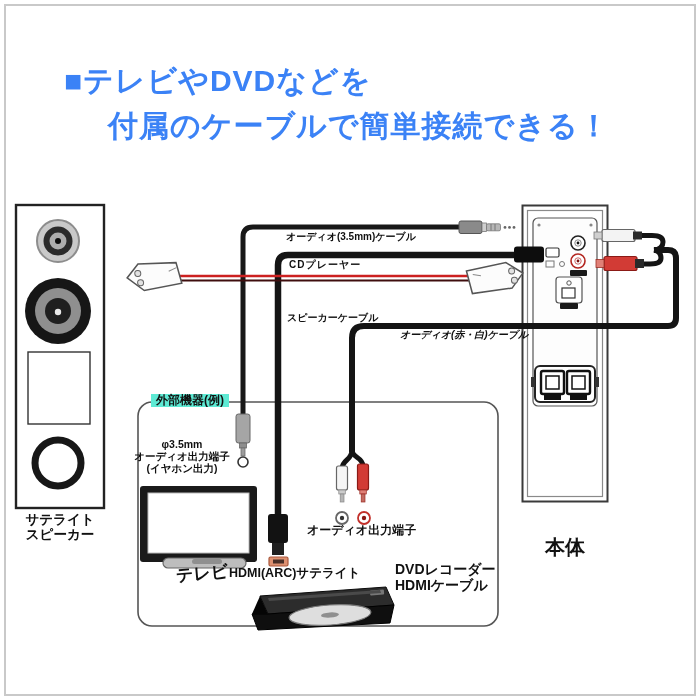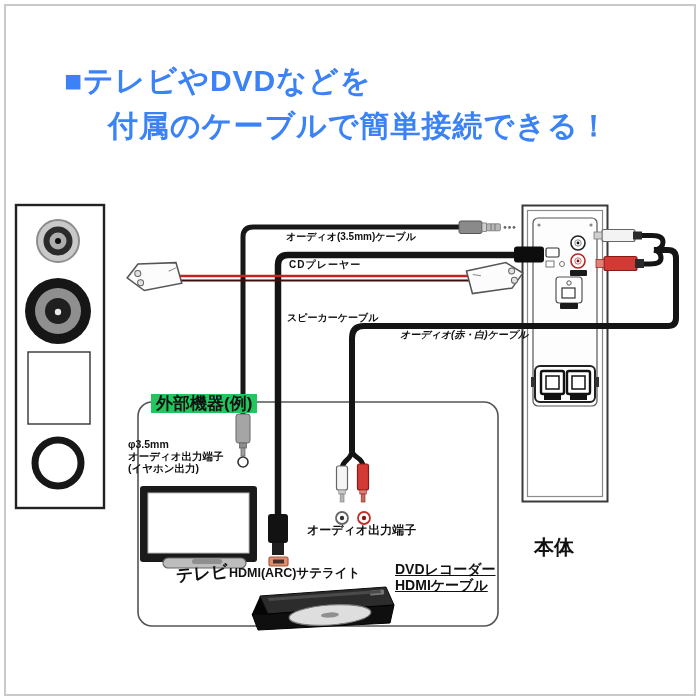--- a/index.html
+++ b/index.html
@@ -6,22 +6,22 @@
   #stage{
     position:relative;width:700px;height:700px;background:#ffffff;overflow:hidden;
     font-family:"Liberation Sans","DejaVu Sans",sans-serif;color:#111;
   }
   .frame{position:absolute;left:4px;top:4px;right:4px;bottom:4px;border:2px solid #c9c9c9;pointer-events:none;}
   .title{position:absolute;left:64px;top:58px;font-size:30px;font-weight:bold;line-height:45px;color:#3b82f6;letter-spacing:1px;}
   .title .l2{margin-left:44px;}
   svg{position:absolute;left:0;top:0;}
   .lbl{position:absolute;font-weight:bold;color:#111;white-space:nowrap;line-height:1.12;}
   .lbl-cable{font-size:10px;}
-  .boxlbl{font-size:17px;background:#22c55e;padding:0 5px;}
-  .center{text-align:left;white-space:normal;}
+  .boxlbl{font-size:12px;background:#5eead4;padding:0 5px;}
+  .center{text-align:center;white-space:normal;}
 </style>
 </head>
 <body>
 
 <div id="stage">
   <div class="frame"></div>
 
   <div class="title">
     <div>■テレビやDVDなどを</div>
     <div class="l2">付属のケーブルで簡単接続できる！</div>
@@ -199,20 +199,24 @@
   <div class="lbl center" style="left:128px;top:439px;width:108px;font-size:10.5px;">
     <div>φ3.5mm</div>
     <div>オーディオ出力端子</div>
     <div>(イヤホン出力)</div>
   </div>
 
   <div class="lbl" style="left:176px;top:564px;font-size:17px;transform:rotate(-5deg);">テレビ</div>
   <div class="lbl" style="left:229px;top:566px;font-size:12.5px;">HDMI(ARC)サテライト</div>
   <div class="lbl" style="left:307px;top:524px;font-size:12px;">オーディオ出力端子</div>
 
-  <div class="lbl" style="left:395px;top:562px;font-size:14px;text-decoration:underline;">
+  <div class="lbl" style="left:395px;top:562px;font-size:14px;">
     <div>DVDレコーダー</div>
     <div>HDMIケーブル</div>
   </div>
 
+  <div class="lbl center" style="left:13px;top:512px;width:94px;font-size:13.5px;">
+    <div>サテライト</div>
+    <div>スピーカー</div>
+  </div>
 
   <div class="lbl center" style="left:534px;top:536px;width:62px;font-size:20px;">本体</div>
 </div>
 
 </body></html>

